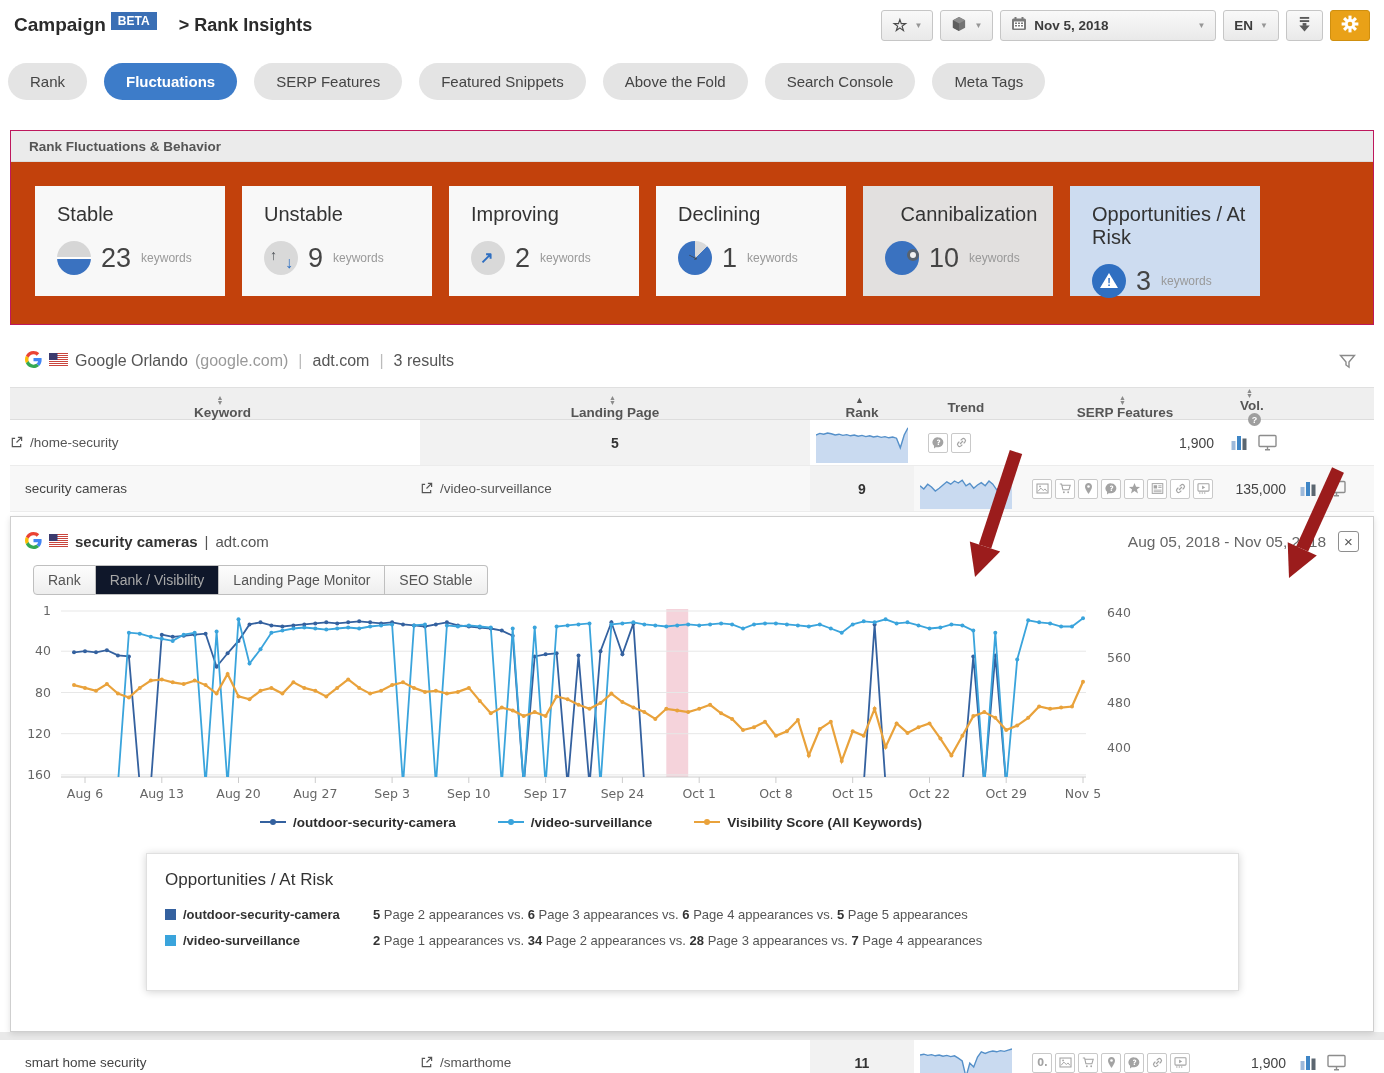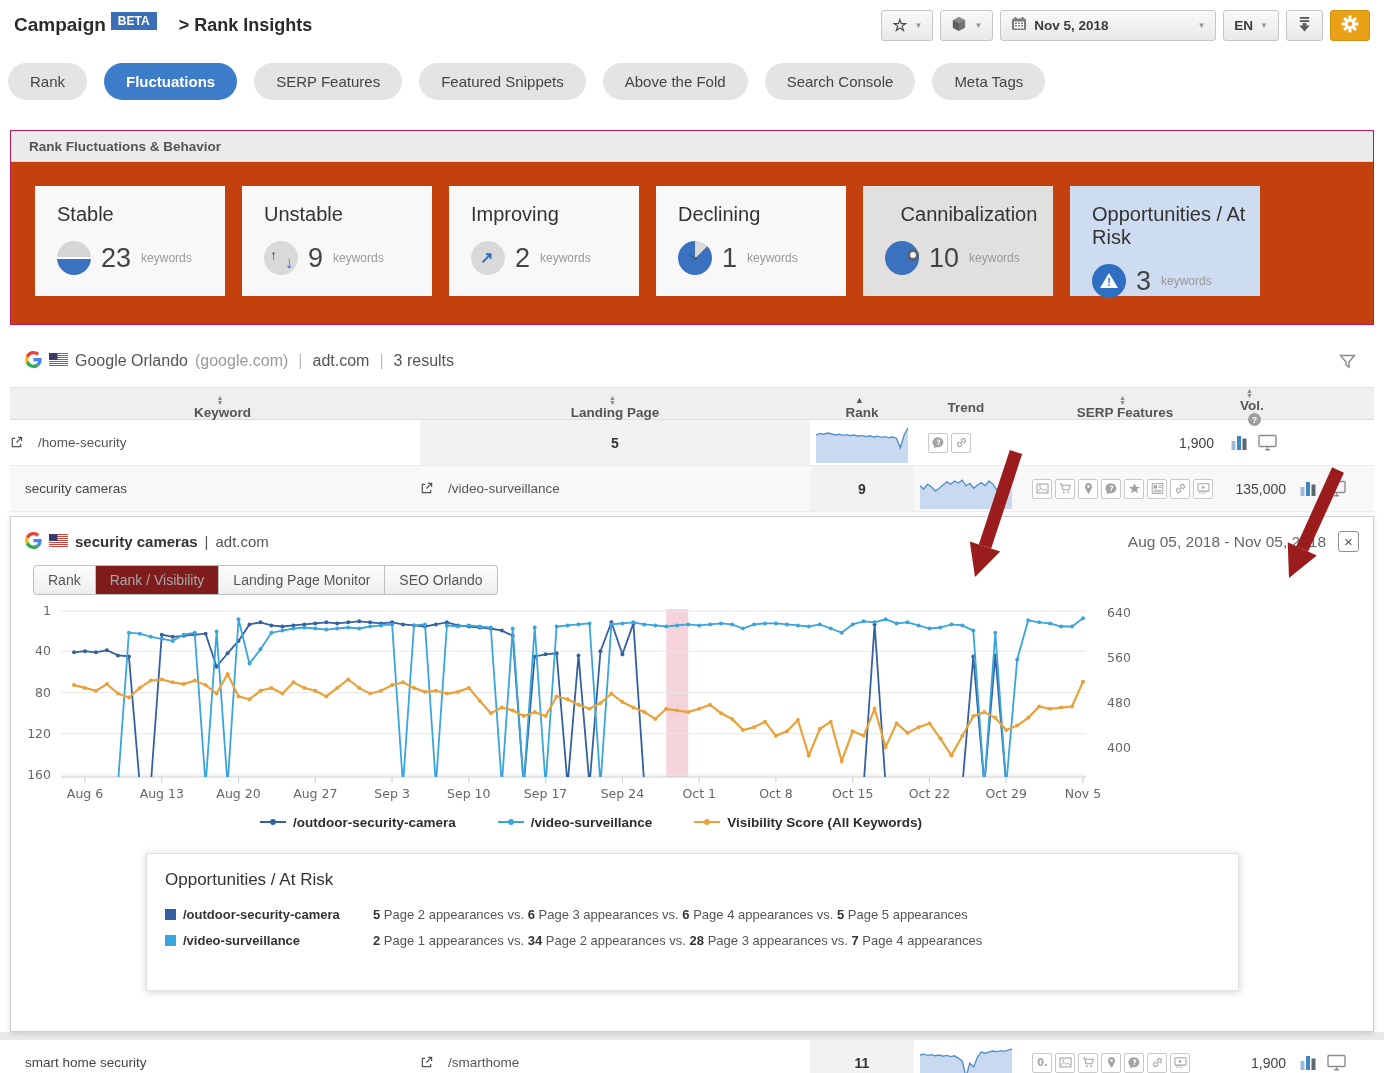--- a/index.html
+++ b/index.html
@@ -65,41 +65,41 @@
   .cell-rank { justify-content:center; }
   .cell-trend { justify-content:center; }
   .cell-serp { padding-left:14px; }
   .cell-vol { justify-content:flex-end; padding-right:4px; }
   .sortb { display:inline-flex; flex-direction:column; font-size:7px; line-height:5px; color:#8a8a8a; margin-right:5px; }
   .sorta { font-size:9px; color:#555; margin-right:5px; }
   .help-circ { width:13px; height:13px; border-radius:50%; background:#9e9e9e; color:#fff; font-size:9px; font-weight:bold; display:inline-flex; align-items:center; justify-content:center; margin-left:5px; }
   .tbody-row { height:46px; border-bottom:1px solid #ececec; background:#fff; font-size:13.5px; color:#444; cursor:pointer; }
   .tbody-row.alt { background:#f8f8f8; }
   .tbody-row .cell { display:flex; align-items:center; height:100%; }
-  .lp { display:flex; align-items:center; gap:15px; color:#555; }
+  .lp { display:flex; align-items:center; gap:7px; color:#555; }
   .rank-cell { background:#f2f2f2; font-weight:bold; color:#333; font-size:14px; }
   .spark { width:92px; height:40px; display:block; }
   .serp-icons { display:flex; gap:3px; }
   .serp-box { width:20px; height:20px; border:1px solid #c9c9c9; border-radius:2px; display:flex; align-items:center; justify-content:center; background:#fff; }
   .vol { font-size:14px; color:#444; }
   .actions { display:flex; gap:9px; justify-content:center; align-items:center; }
   .actions span { display:flex; cursor:pointer; }
 
   
   .detail { position:relative; margin:4px 10px 0 10px; height:516px; border:1px solid #cfcfcf; background:#fff; box-shadow:0 2px 6px rgba(0,0,0,.12); }
   .detail-head { display:flex; align-items:center; gap:7px; padding:14px 14px 0 14px; font-size:15px; color:#555; }
   .detail-head .kw { font-weight:bold; color:#333; }
   .detail-head .right { margin-left:auto; display:flex; align-items:center; gap:12px; }
   .date-range { font-size:15.5px; color:#666; }
   .close-btn { width:21px; height:21px; border:1.5px solid #8e8e8e; border-radius:3px; color:#555; font-size:15px; display:flex; align-items:center; justify-content:center; cursor:pointer; line-height:1; }
   .seg-tabs { display:flex; padding:13px 0 0 22px; }
   .seg { height:30px; padding:0 14px; display:flex; align-items:center; font-size:14px; color:#555; background:linear-gradient(#fdfdfd,#eee); border:1px solid #bfbfbf; border-left-width:0; cursor:pointer; }
   .seg:first-child { border-left-width:1px; border-radius:4px 0 0 4px; }
   .seg:last-child { border-radius:0 4px 4px 0; }
-  .seg.active { background:#7f1d1d; color:#a8a8a8; }
+  .seg.active { background:#0f172a; color:#a8a8a8; }
   .chart-wrap { position:absolute; left:0; top:86px; width:1160px; height:212px; }
   .legend { position:absolute; top:296px; left:0; width:1160px; display:flex; justify-content:center; gap:42px; }
   .legend-item { display:flex; align-items:center; gap:7px; cursor:pointer; }
   .legend-item .lbl { font-size:13.5px; font-weight:bold; color:#2d2d2d; }
 
   
   .risk { position:absolute; left:135px; top:336px; width:1093px; height:138px; background:#fff; border:1px solid #e0e0e0; box-shadow:0 1px 8px rgba(0,0,0,.18); padding:16px 18px; z-index:12; }
   .risk-title { font-size:17px; color:#333; margin-bottom:17px; font-weight:normal; }
   .risk-row { display:flex; align-items:center; margin-bottom:11px; font-size:13px; color:#555; }
   .risk-row .swatch { width:11px; height:11px; margin-right:7px; flex:0 0 auto; }
@@ -496,21 +496,21 @@
       <span>adt.com</span>
       <div class="right">
         <span class="date-range">Aug 05, 2018 - Nov 05, 2018</span>
         <span class="close-btn">×</span>
       </div>
     </div>
     <div class="seg-tabs" id="seg-tabs">
         <div class="seg">Rank</div>
         <div class="seg active">Rank / Visibility</div>
         <div class="seg">Landing Page Monitor</div>
-        <div class="seg">SEO Orlando</div>
+        <div class="seg">SEO Stable</div>
       </div>
     <div class="chart-wrap" id="chart"><svg width="1160" height="212">
           <defs>
             <clipPath id="plotclip">
               <rect x="50" y="5" width="1025" height="169"></rect>
             </clipPath>
           </defs>
           <rect x="655.3" y="6" width="21.9" height="168" fill="#f0bcc8" opacity="0.65"></rect>
           <line x1="50" y1="8.0" x2="1075" y2="8.0" stroke="#e7e7e7" stroke-width="1"></line>
           <text x="40" y="12.0" font-size="12.5" fill="#666" text-anchor="end">1</text>

